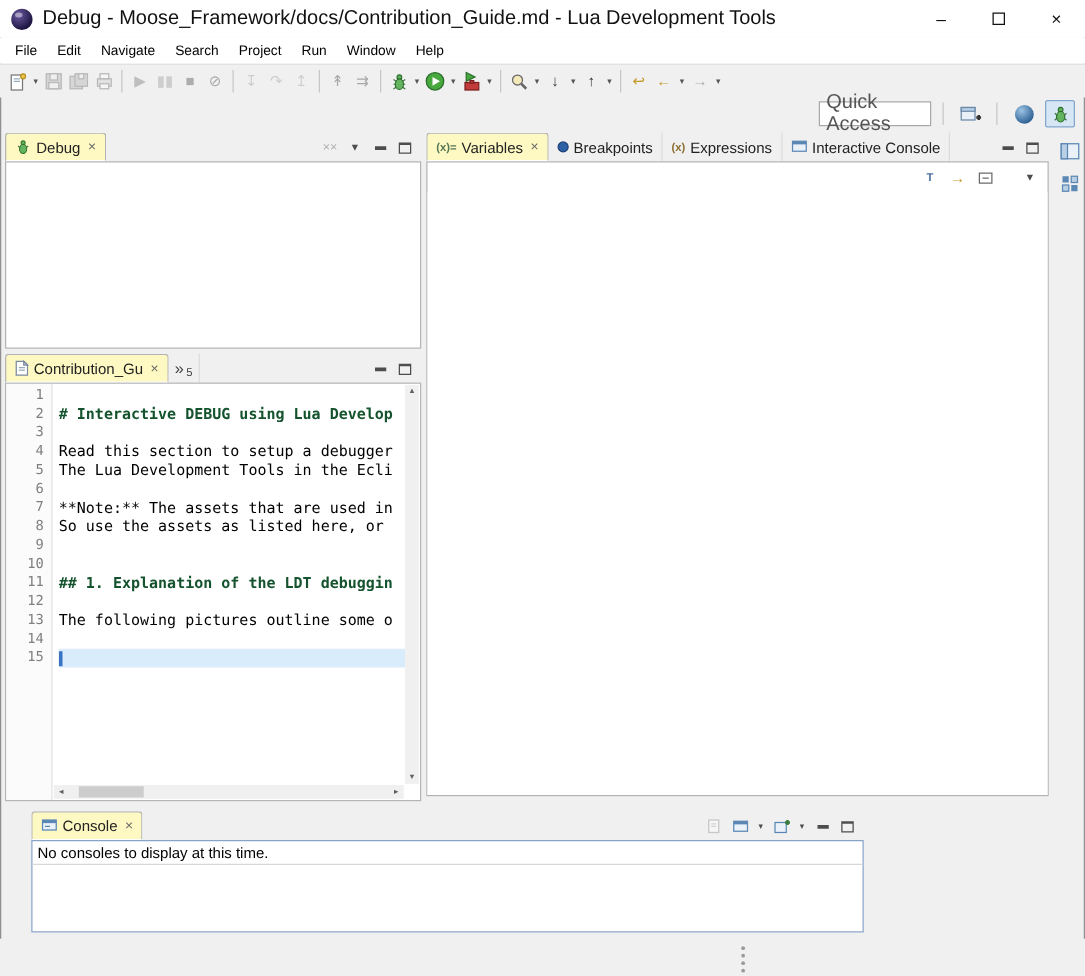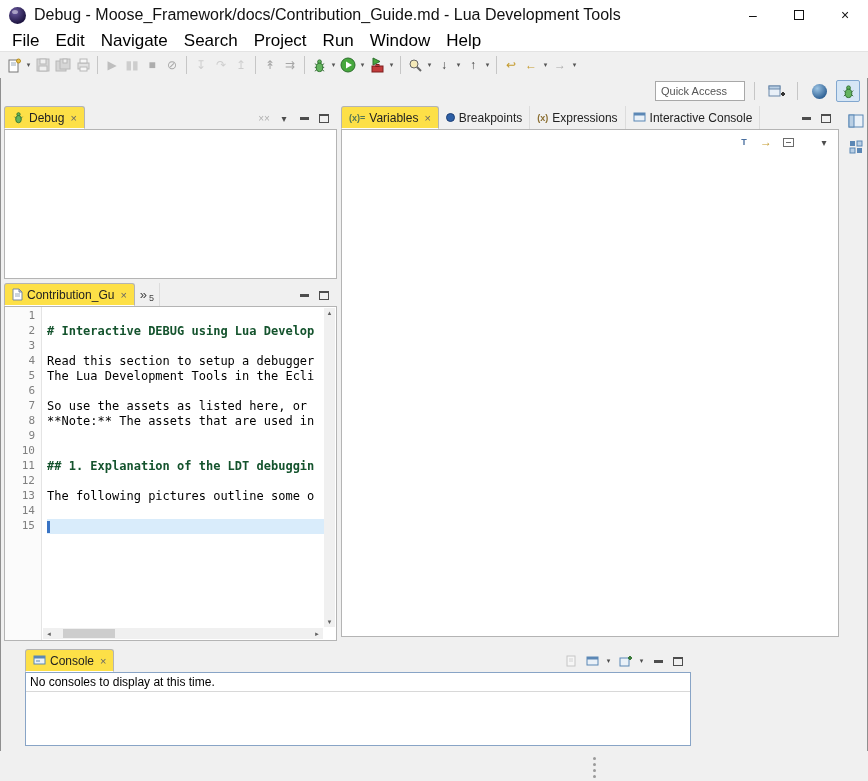--- a/index.html
+++ b/index.html
@@ -11,40 +11,40 @@
   .app-icon { width:17px; height:17px; margin:0 8px 0 9px; border-radius:50%;
       background: radial-gradient(circle at 35% 30%, #6a5aa0, #1d1440 72%); position:relative; }
   .app-icon:after { content:""; position:absolute; left:3px; top:3px; width:6px; height:4px; border-radius:50%; background:rgba(255,255,255,.45); }
   .title-text { font-size:16px; color:#111; }
   .caption-btns { margin-left:auto; display:flex; height:100%; }
   .cap-btn { width:46px; display:flex; align-items:center; justify-content:center; font-size:14px; color:#111; }
   .cap-max-glyph { width:10px; height:10px; border:1px solid #111; }
 
   
   .menubar { position:absolute; top:30px; left:0; right:0; height:21px; background:#fff; display:flex; align-items:center; padding-left:4px; }
-  .menu-item { padding:2px 8px; font-size:17px; }
+  .menu-item { padding:2px 8px; font-size:11px; }
 
   
   .toolbar1 { position:absolute; top:51px; left:0; right:0; height:27px; background:#f0f0f0; border-top:1px solid #e3e3e3; display:flex; align-items:center; padding:0 4px; }
   .toolrow2 { position:absolute; top:78px; left:0; right:0; height:26px; display:flex; align-items:center; justify-content:flex-end; padding-right:8px; gap:5px; }
   .tbtn { height:22px; min-width:20px; padding:0 1px; display:inline-flex; align-items:center; justify-content:center; color:#3a3a3a; }
   .tbtn.disabled { opacity:.4; filter:grayscale(1); }
   .drop { width:9px; font-size:7px; color:#555; display:inline-flex; justify-content:center; align-items:center; height:22px; }
   .sep { width:1px; height:18px; background:#c6c6c6; margin:0 4px; flex:0 0 1px; }
   .gold { color:#c49a2c; } .green { color:#2f8f2f; } .red { color:#b03030; }
-  .qa-box { width:90px; height:20px; border:1px solid #a8a8a8; background:#fff; color:#555; font-size:11px; display:flex; align-items:center; padding-left:5px; }
+  .qa-box { width:90px; height:20px; border:1px solid #a8a8a8; background:#fff; color:#555; font-size:16px; display:flex; align-items:center; padding-left:5px; }
   .persp-btn { height:22px; min-width:24px; display:inline-flex; align-items:center; justify-content:center; border:1px solid transparent; border-radius:2px; }
   .persp-btn.active { background:#d6e6f5; border-color:#82a7cf; }
   .sphere { width:15px; height:15px; border-radius:50%; background: radial-gradient(circle at 35% 30%, #9cc4e4, #2d5f93 75%); }
 
   
   .panel { position:absolute; }
   .panel-hdr { height:24px; display:flex; align-items:flex-end; }
   .tab { height:23px; display:flex; align-items:center; gap:4px; padding:0 7px; font-size:12px; color:#222; position:relative; }
-  .tab.sel { background:#fde047; border:1px solid #b4b4b4; border-bottom-color:#fff; border-radius:3px 3px 0 0; z-index:2; }
+  .tab.sel { background:#fef9c3; border:1px solid #b4b4b4; border-bottom-color:#fff; border-radius:3px 3px 0 0; z-index:2; }
   .tab.flat { border-right:1px solid #dcdcdc; }
   .tab-close { font-size:11px; color:#666; margin-left:2px; }
   .hdr-btns { margin-left:auto; display:flex; align-items:center; gap:4px; padding:0 5px 3px 0; }
   .hbtn { width:16px; height:16px; display:inline-flex; align-items:center; justify-content:center; color:#4d4d4d; font-size:10px; }
   .hbtn.disabled { opacity:.4; filter:grayscale(1); }
   .ico-min { width:9px; height:3px; background:#4d4d4d; }
   .ico-max { width:10px; height:9px; border:1px solid #4d4d4d; border-top-width:2px; }
   .panel-body { position:absolute; top:24px; left:0; right:0; bottom:0; background:#fff; border:1px solid #b4b4b4; }
 
   
@@ -329,22 +329,22 @@
         <div class="gut-n">14</div>
         <div class="gut-n">15</div>
       </div>
       <div class="code">
         <div class="code-line"></div>
         <div class="code-line md-h"># Interactive DEBUG using Lua Develop</div>
         <div class="code-line"></div>
         <div class="code-line">Read this section to setup a debugger</div>
         <div class="code-line">The Lua Development Tools in the Ecli</div>
         <div class="code-line"></div>
+        <div class="code-line">**Note:** The assets that are used in</div>
         <div class="code-line">So use the assets as listed here, or </div>
-        <div class="code-line">**Note:** The assets that are used in</div>
         <div class="code-line"></div>
         <div class="code-line"></div>
         <div class="code-line md-h">## 1. Explanation of the LDT debuggin</div>
         <div class="code-line"></div>
         <div class="code-line">The following pictures outline some o</div>
         <div class="code-line"></div>
         <div class="code-line cur"><span class="caret"></span></div>
       </div>
       <div class="vscroll">
         <span>▲</span>

